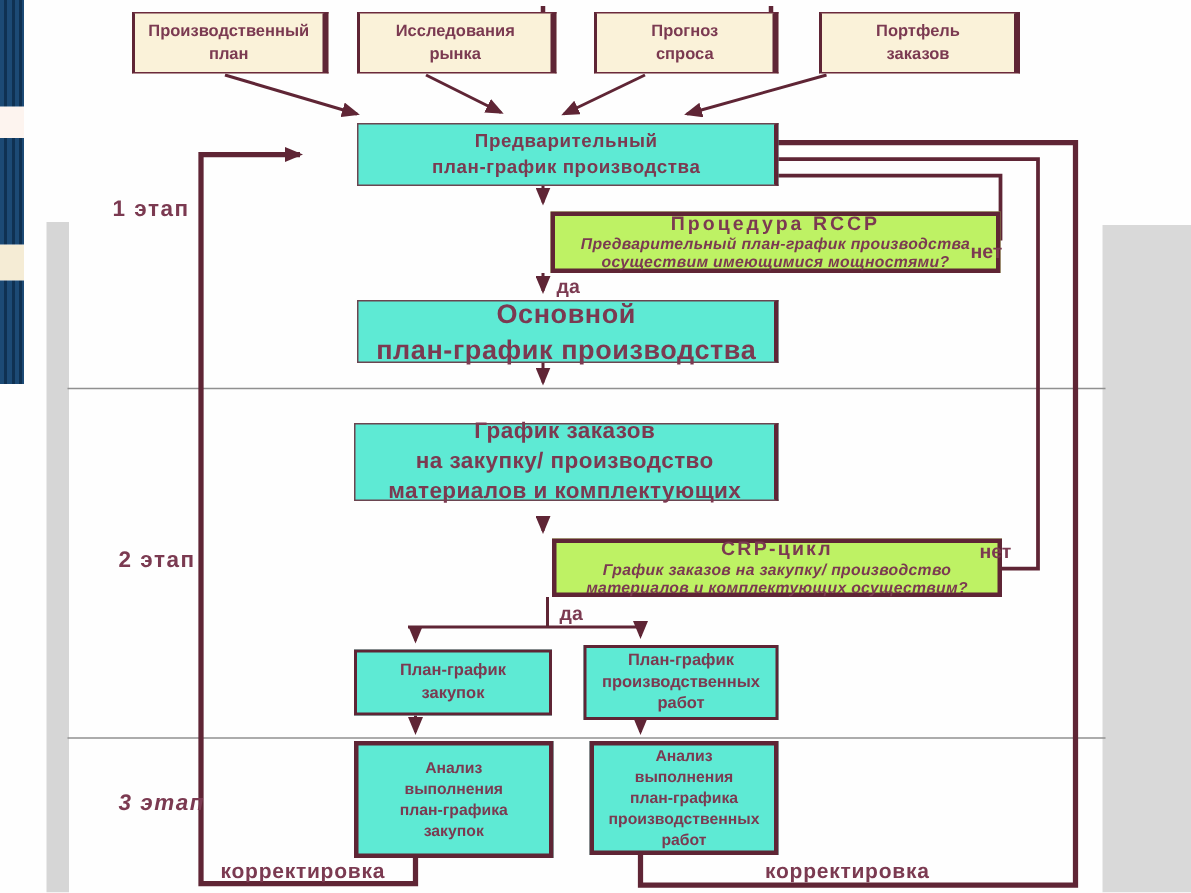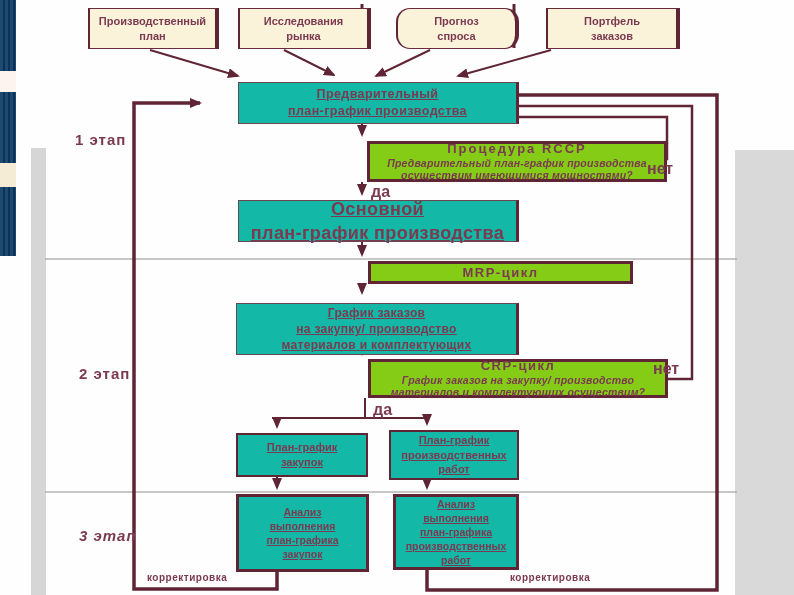--- a/index.html
+++ b/index.html
@@ -9,32 +9,32 @@
   
   .navy-bar{position:absolute;left:0;width:16px;
     background:repeating-linear-gradient(90deg,#1c4a75 0 3px,#0f3152 3px 5px);}
   .bar-gap{position:absolute;left:0;width:16px;}
   .gray-strip{position:absolute;background:#d6d6d6;}
   .gray-panel{position:absolute;background:#d9d9d9;}
 
   
   .box{position:absolute;box-sizing:border-box;display:flex;align-items:center;justify-content:center;
        text-align:center;white-space:pre-line;color:#7b3a51;font-weight:bold;line-height:1.35;margin-left:26px;}
-  .cream{background:#14b8a6;border:1px solid #6b4550;border-right:3px solid #5f2535;text-decoration:underline;}
+  .cream{background:#5eead4;border:1px solid #6b4550;border-right:3px solid #5f2535;}
   .src{background:#faf2d9;border:1px solid #6b2a3c;border-right:4px solid #5f2535;border-left:2px solid #5f2535;font-size:11px;}
-  .proc{background:#84cc16;border:3px solid #5f2535;flex-direction:column;line-height:1.2;}
+  .proc{background:#bef264;border:3px solid #5f2535;flex-direction:column;line-height:1.2;}
   .proc .ttl{font-size:13px;letter-spacing:2px;}
   .proc .qst{font-size:10.5px;font-style:italic;letter-spacing:.2px;}
   .thick{border:3px solid #5f2535;}
   .mid{border:2px solid #5f2535;}
 
   .lbl{position:absolute;color:#7b3a51;font-weight:bold;white-space:nowrap;}
   .stage{font-size:15px;letter-spacing:1px;margin-left:18px;}
-  .yn{font-size:16px;}
-  .adj{font-size:10px;letter-spacing:.5px;}
+  .yn{font-size:13px;}
+  .adj{font-size:14px;letter-spacing:.5px;}
 
   svg{position:absolute;left:0;top:0;}
 </style>
 </head>
 <body>
 
 <div id="slide">
 
   <div class="gray-panel" style="left:735px;top:150px;width:59px;height:445px;"></div>
   <div class="gray-strip" style="left:31px;top:148px;width:15px;height:447px;"></div>
@@ -88,42 +88,41 @@
   </svg>
 
   <div class="lbl stage" style="left:57px;top:131px;">1 этап</div>
   <div class="lbl stage" style="left:61px;top:365px;">2 этап</div>
   <div class="lbl stage" style="left:61px;top:527px;font-style:italic;">3 этап</div>
 
   <div class="box src" style="left:62px;top:8px;width:131px;height:41px;">Производственный
 план</div>
   <div class="box src" style="left:212px;top:8px;width:133px;height:41px;">Исследования
 рынка</div>
-  <div class="box src" style="left:370px;top:8px;width:123px;height:41px;border-radius:14px;">Прогноз
+  <div class="box src" style="left:370px;top:8px;width:123px;height:41px;">Прогноз
 спроса</div>
   <div class="box src" style="left:520px;top:8px;width:134px;height:41px;">Портфель
 заказов</div>
 
   <div class="box cream" style="left:212px;top:82px;width:281px;height:42px;font-size:12.5px;letter-spacing:.4px;">Предварительный
 план-график производства</div>
 
   <div class="box proc" style="left:341px;top:141px;width:300px;height:41px;">
     <div class="ttl">Процедура RCCP</div>
     <div class="qst" style="white-space:pre-line;">Предварительный план-график производства
 осуществим имеющимися мощностями?</div>
   </div>
   <div class="lbl yn" style="left:647px;top:160px;">нет</div>
   <div class="lbl yn" style="left:371px;top:183px;">да</div>
 
   <div class="box cream" style="left:212px;top:200px;width:281px;height:42px;font-size:18px;letter-spacing:.4px;">Основной
 план-график производства</div>
 
-  <div class="box proc" style="left:342px;top:261px;width:265px;height:23px;font-size:13px;letter-spacing:1.5px;">MRP-цикл</div>
 
-  <div class="box cream" style="left:210px;top:303px;width:283px;height:52px;font-size:12px;letter-spacing:.3px;">График заказов
+  <div class="box cream" style="left:210px;top:282px;width:283px;height:52px;font-size:15px;letter-spacing:.3px;">График заказов
 на закупку/ производство
 материалов и комплектующих</div>
 
   <div class="box proc" style="left:342px;top:359px;width:300px;height:39px;align-items:center;">
     <div class="ttl" style="letter-spacing:1.5px;">CRP-цикл</div>
     <div class="qst" style="white-space:pre-line;">График заказов на закупку/ производство
 материалов и комплектующих осуществим?</div>
   </div>
   <div class="lbl yn" style="left:653px;top:360px;">нет</div>
   <div class="lbl yn" style="left:373px;top:401px;">да</div>

